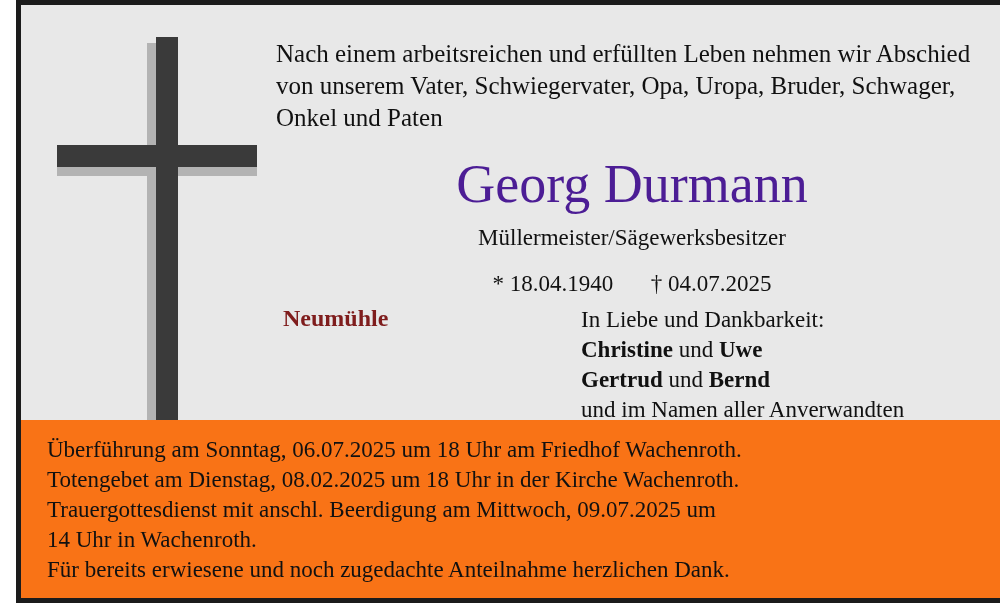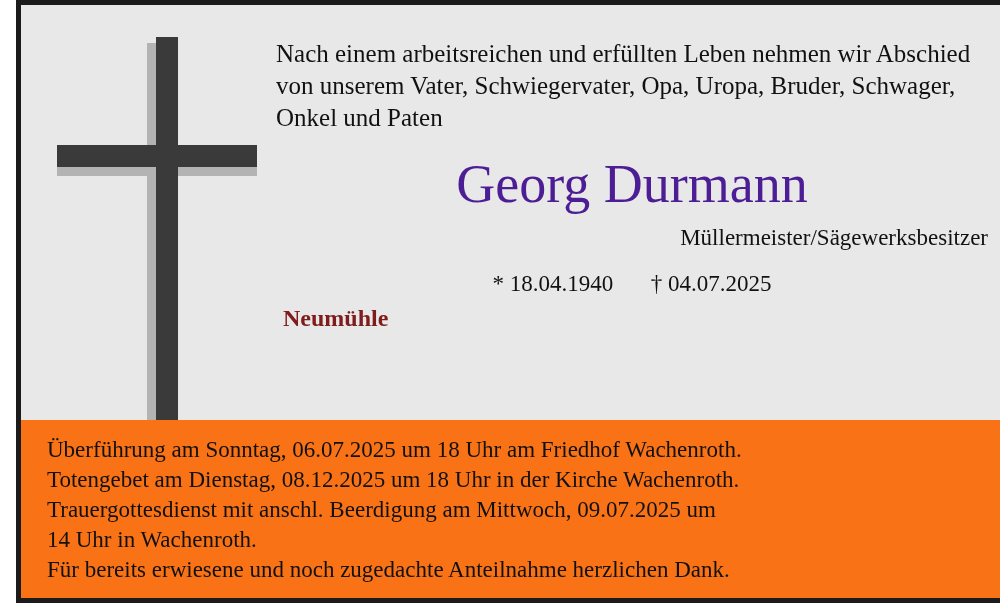--- a/index.html
+++ b/index.html
@@ -100,21 +100,21 @@
     font-family: "Liberation Serif", serif;
     font-size: 54px;
     line-height: 62px;
     color: #4c1d95;
   }
   .profession {
     position: absolute;
     left: 255px;
     top: 220px;
     width: 712px;
-    text-align: right;
+    text-align: center;
     font-family: "Liberation Serif", serif;
     font-size: 23px;
     color: #111111;
   }
   .dates {
     position: absolute;
     left: 255px;
     top: 266px;
     width: 712px;
     text-align: center;
@@ -199,25 +199,35 @@
     <div class="profession">Müllermeister/Sägewerksbesitzer</div>
 
     <div class="dates">
       <span>* 18.04.1940</span>
       <span class="sep"></span>
       <span>† 04.07.2025</span>
     </div>
 
     <div class="place">Neumühle</div>
 
+    <div class="family">
+      <div class="line">In Liebe und Dankbarkeit:</div>
+      <div class="line">
+        <b>Christine</b><span> und </span><b>Uwe</b>
+      </div>
+      <div class="line">
+        <b>Gertrud</b><span> und </span><b>Bernd</b>
+      </div>
+      <div class="line last">und im Namen aller Anverwandten</div>
+    </div>
 
     <div class="footer">
       <div class="footer-text">
         <div>Überführung am Sonntag, 06.07.2025 um 18 Uhr am Friedhof Wachenroth.</div>
-        <div>Totengebet am Dienstag, 08.12.2025 um 18 Uhr in der Kirche Wachenroth.</div>
+        <div>Totengebet am Dienstag, 08.02.2025 um 18 Uhr in der Kirche Wachenroth.</div>
         <div>Trauergottesdienst mit anschl. Beerdigung am Mittwoch, 09.07.2025 um</div>
         <div>14 Uhr in Wachenroth.</div>
         <div>Für bereits erwiesene und noch zugedachte Anteilnahme herzlichen Dank.</div>
       </div>
     </div>
 
   </div>
 </div>
 
 </body></html>

